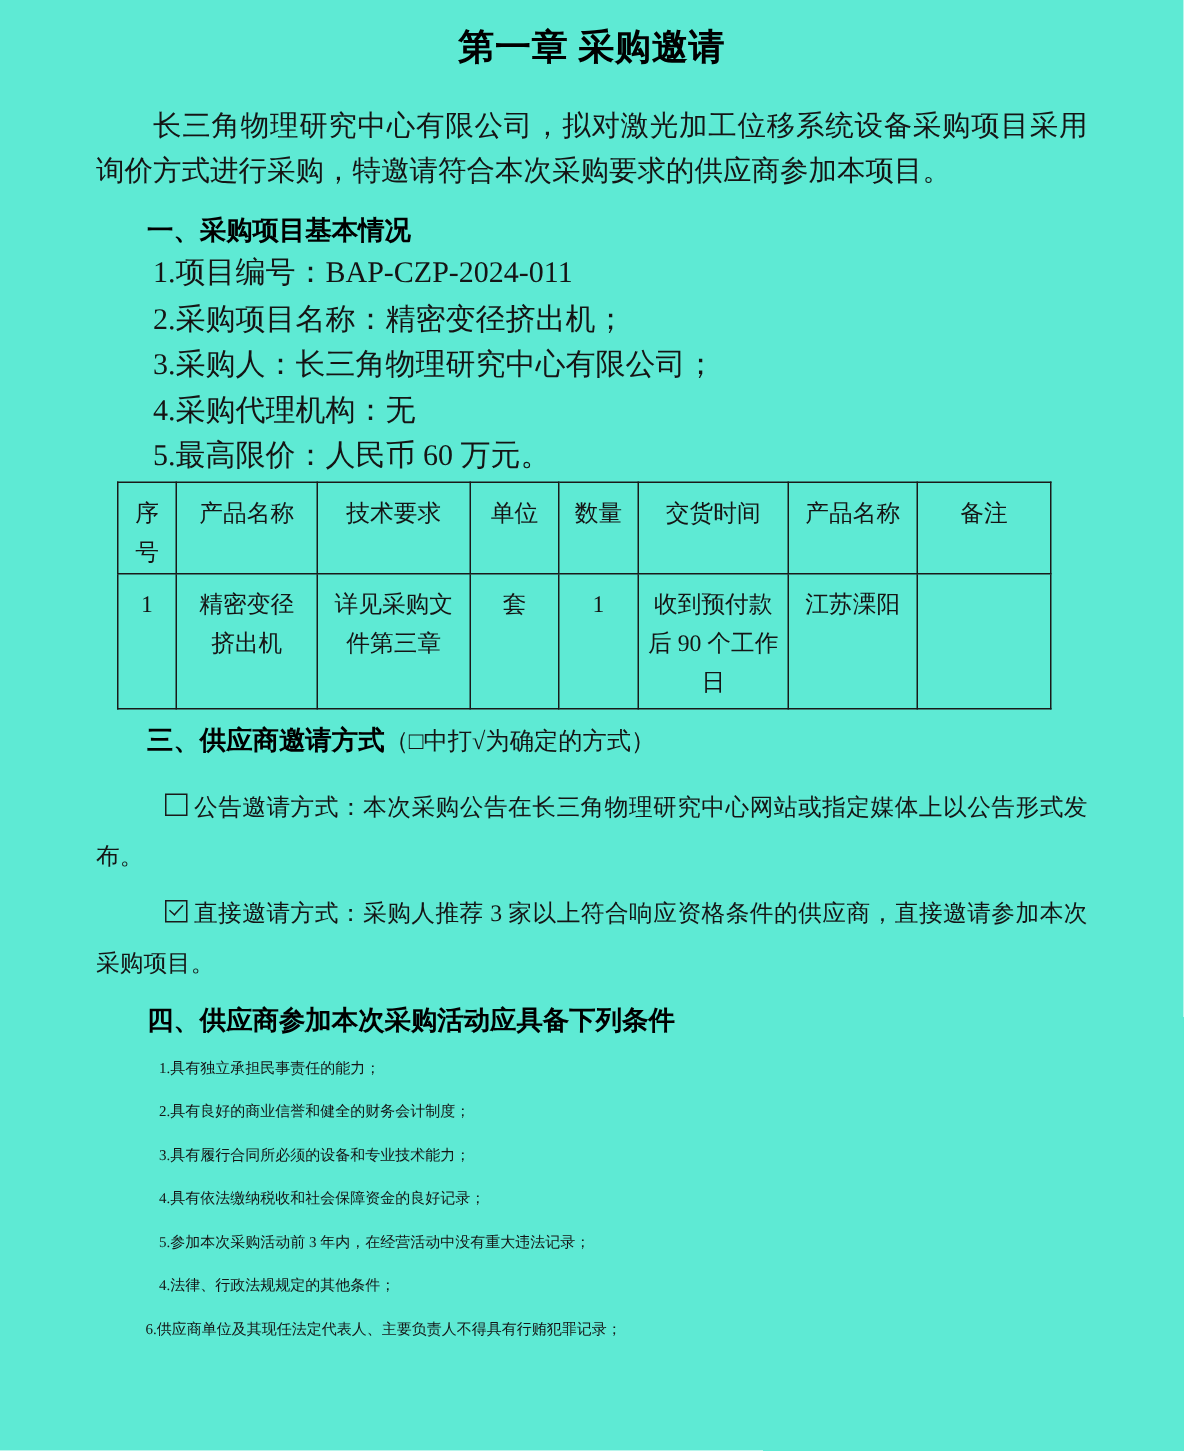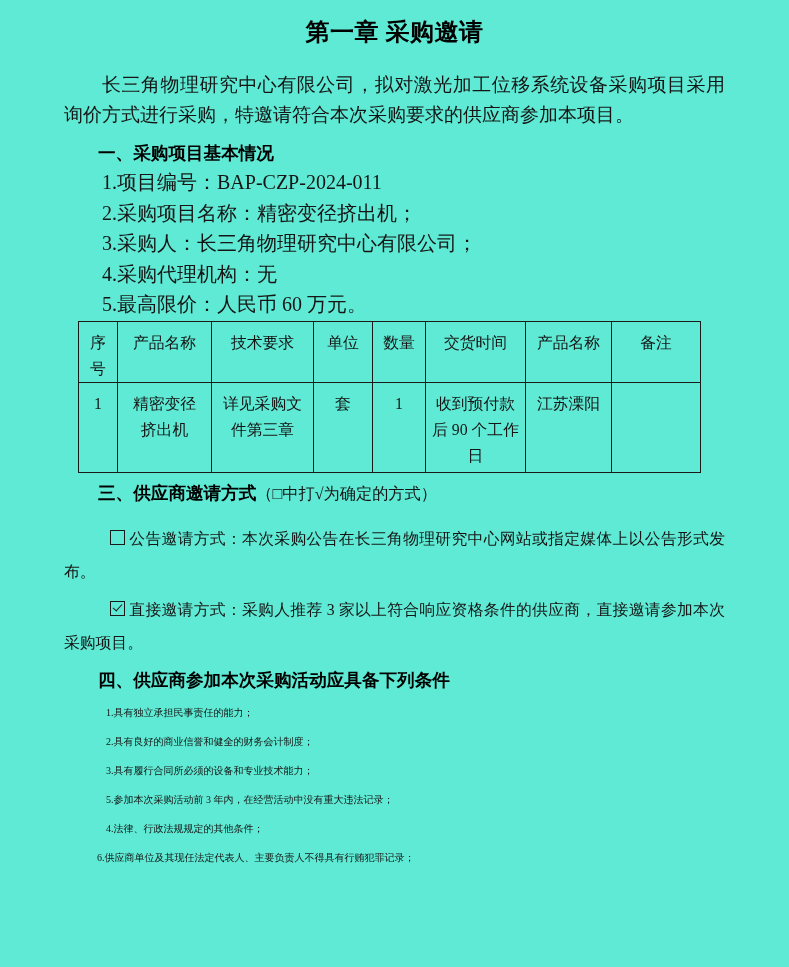--- a/index.html
+++ b/index.html
@@ -153,18 +153,19 @@
 
   <p class="method m1"><span class="cbx"></span><span>公告邀请方式：本次采购公告在长三角物理研究中心网站或指定媒体上以公告形式发布。</span></p>
 
   <p class="method m2"><span class="cbx is-checked"></span><span>直接邀请方式：采购人推荐 3 家以上符合响应资格条件的供应商，直接邀请参加本次采购项目。</span></p>
 
   <h2 class="h-sec h4">四、供应商参加本次采购活动应具备下列条件</h2>
   <div class="s4-items">
     <p class="ind-b">1.具有独立承担民事责任的能力；</p>
     <p class="ind-b">2.具有良好的商业信誉和健全的财务会计制度；</p>
     <p class="ind-b">3.具有履行合同所必须的设备和专业技术能力；</p>
+    <p class="ind-b">4.具有依法缴纳税收和社会保障资金的良好记录；</p>
     <p class="ind-b">5.参加本次采购活动前 3 年内，在经营活动中没有重大违法记录；</p>
     <p class="ind-b">4.法律、行政法规规定的其他条件；</p>
     <p class="ind-c">6.供应商单位及其现任法定代表人、主要负责人不得具有行贿犯罪记录；</p>
   </div>
 
 </div>
 
 </body></html>

